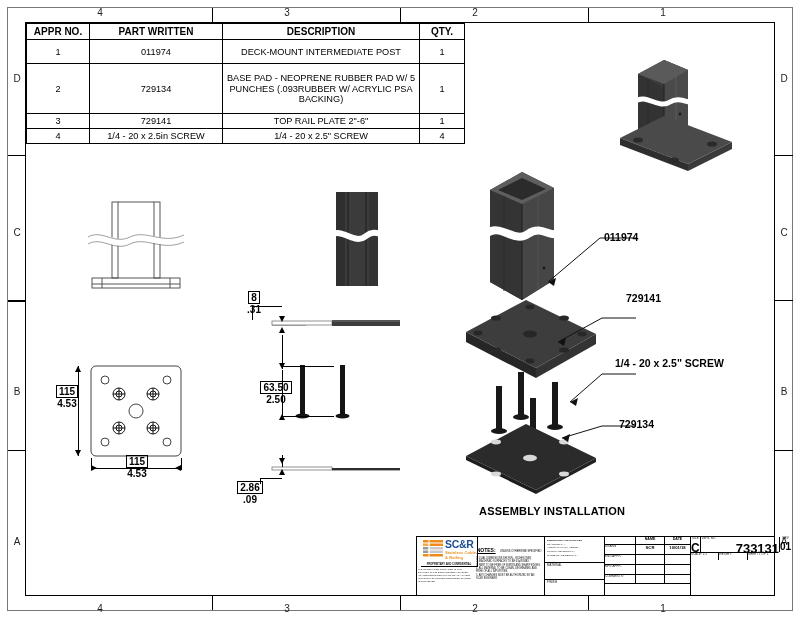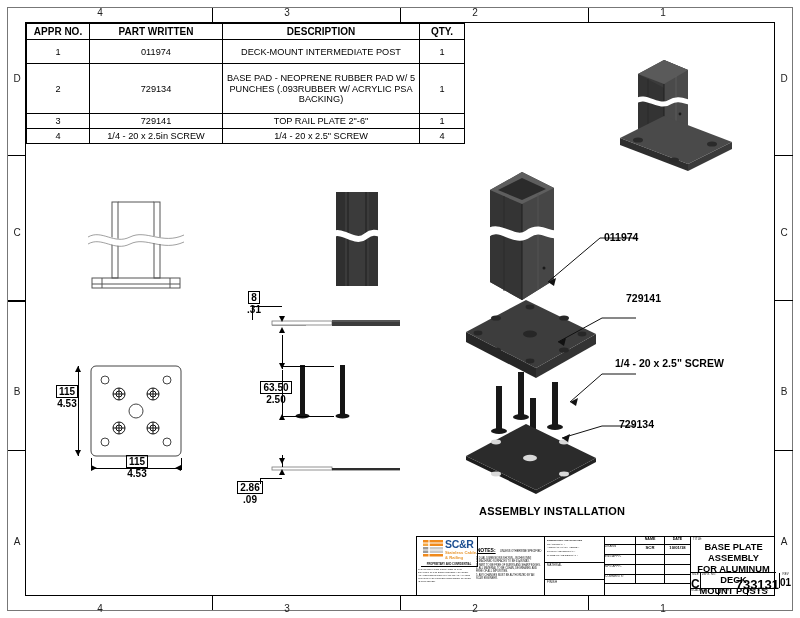--- a/index.html
+++ b/index.html
@@ -459,26 +459,20 @@
         <div style="flex:1;" class="val-sm"></div>
       </div>
       <div style="display:flex;height:8px;border-bottom:1px solid #000;">
         <div style="width:30px;border-right:1px solid #000;" class="tb-lab">COMMENTS:</div>
         <div style="width:28px;border-right:1px solid #000;"></div>
         <div style="flex:1;"></div>
       </div>
     </div>
 
     <div style="position:absolute;left:274px;top:0;width:85px;height:100%;box-sizing:border-box;">
-      <div style="height:36px;border-bottom:1px solid #000;box-sizing:border-box;padding:1px 2px;">
-        <div class="tb-lab">TITLE:</div>
-        <div class="title-txt">BASE PLATE ASSEMBLY</div>
-        <div class="title-txt">FOR ALUMINUM DECK</div>
-        <div class="title-txt">MOUNT POSTS</div>
-      </div>
       <div style="display:flex;height:16px;border-bottom:1px solid #000;box-sizing:border-box;">
         <div style="width:12px;border-right:1px solid #000;box-sizing:border-box;">
           <div class="tb-lab" style="padding-left:1px;">SIZE</div>
           <div class="sizechar">C</div>
         </div>
         <div style="flex:1;border-right:1px solid #000;box-sizing:border-box;">
           <div class="tb-lab" style="padding-left:1px;">DWG.  NO.</div>
           <div class="dwgno">733131</div>
         </div>
         <div style="width:17px;box-sizing:border-box;">

